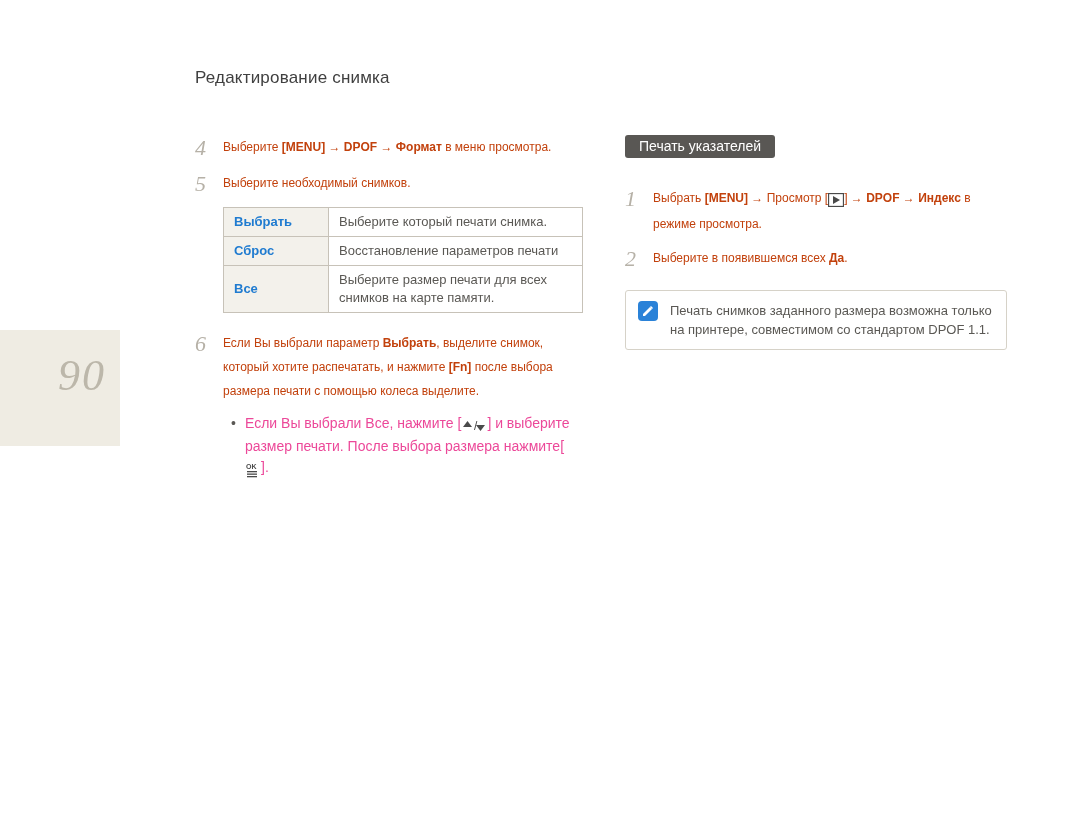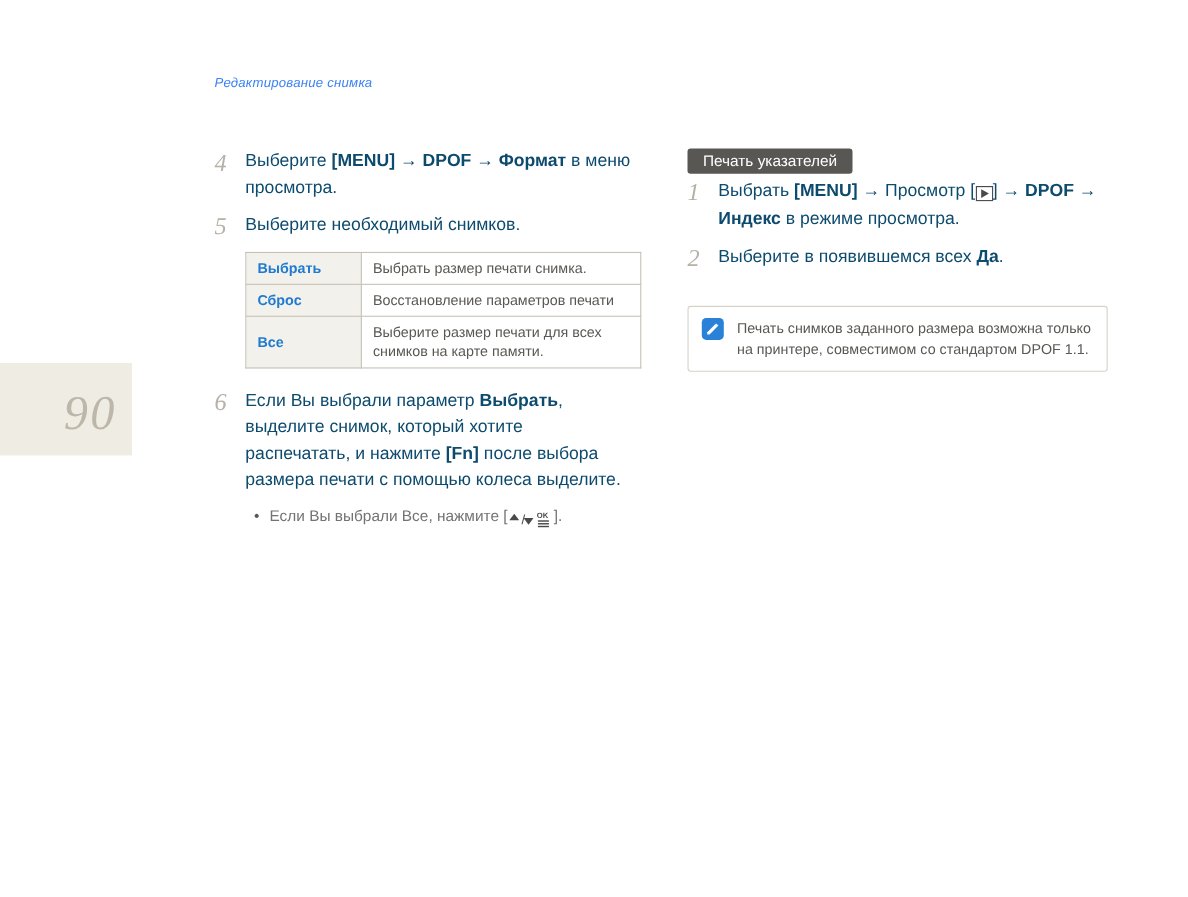--- a/index.html
+++ b/index.html
@@ -9,24 +9,23 @@
     height: 815px;
     background: #ffffff;
     font-family: Arial, Helvetica, sans-serif;
     color: #5a5854;
     position: relative;
   }
   .page-header {
     position: absolute;
     top: 68px;
     left: 195px;
-    font-size: 12px;
-    color: #3b82f6;
+    font-size: 17px;
+    color: #404040;
     letter-spacing: 0.2px;
-    font-style: italic;
   }
   .columns {
     position: absolute;
     top: 135px;
     left: 195px;
     display: flex;
     gap: 50px;
   }
   .col {
     width: 380px;
@@ -39,34 +38,34 @@
     width: 28px;
     flex: 0 0 28px;
     font-family: Georgia, 'Times New Roman', serif;
     font-style: italic;
     font-size: 22px;
     color: #b6b1a7;
     line-height: 26px;
   }
   .step-body {
     flex: 1;
-    font-size: 16px;
-    color: #0c4a6e;
+    font-size: 12px;
+    color: #c2410c;
     line-height: 24px;
   }
   .step-body b { font-weight: bold; }
   .inline-icon-box {
     display: inline-block;
     vertical-align: -2px;
   }
   .bullet-line {
     margin-left: 32px;
     margin-top: 4px;
     font-size: 14px;
-    color: #737373;
+    color: #ec4899;
     line-height: 21px;
     position: relative;
     padding-left: 18px;
   }
   .bullet-line::before {
     content: "•";
     position: absolute;
     left: 4px;
     top: 0;
     font-size: 14px;
@@ -96,26 +95,26 @@
   }
   
   
   .section-pill {
     display: inline-block;
     background: #595754;
     color: #ffffff;
     font-size: 14px;
     padding: 3px 14px 4px 14px;
     border-radius: 3px;
-    margin-bottom: 4px;
+    margin-bottom: 28px;
     font-weight: normal;
   }
   
   .note-box {
-    margin-top: 30px;
+    margin-top: 18px;
     border: 1px solid #d6d2c8;
     border-radius: 3px;
     padding: 10px 14px 10px 44px;
     position: relative;
     font-size: 13px;
     color: #5a5854;
     line-height: 19px;
     width: 382px;
     box-sizing: border-box;
   }
@@ -132,21 +131,21 @@
     align-items: center;
     justify-content: center;
   }
   .note-icon svg { width: 14px; height: 14px; }
   
   .side-tab {
     position: absolute;
     left: 0;
     top: 330px;
     width: 120px;
-    height: 84px;
+    height: 116px;
     background: #efece3;
   }
   .side-tab .page-no {
     position: absolute;
     right: 14px;
     top: 20px;
     font-family: Georgia, 'Times New Roman', serif;
     font-style: italic;
     font-size: 44px;
     color: #bcb7aa;
@@ -181,21 +180,21 @@
       <div class="step-num">5</div>
       <div class="step-body">
         <span>Выберите необходимый снимков.</span>
       </div>
     </div>
 
     <table class="opt-table">
       <tbody>
           <tr>
         <td class="key">Выбрать</td>
-        <td>Выбрать размер печати снимка.</td>
+        <td>Выберите который печати снимка.</td>
       </tr>
       <tr>
         <td class="key">Сброс</td>
         <td>Восстановление параметров печати</td>
       </tr>
       <tr>
         <td class="key">Все</td>
         <td>Выберите размер печати для всех снимков на карте памяти.</td>
       </tr>
     </tbody>
@@ -206,21 +205,21 @@
       <div class="step-body">
         <span>Если Вы выбрали параметр </span><b>Выбрать</b><span>, выделите снимок, который хотите распечатать, и нажмите </span><b>[Fn]</b><span> после выбора размера печати с помощью колеса выделите.</span>
       </div>
     </div>
 
     <div class="bullet-line">
       <span>Если Вы выбрали Все, нажмите [</span><span class="inline-icon-box"><svg class="upd-icon" width="26" height="14" viewBox="0 0 26 14">
             <polygon points="6.5,2 11,8 2,8" fill="#4a4a4a"></polygon>
             <text x="13" y="11" font-size="12" fill="#4a4a4a">/</text>
             <polygon points="19.5,12 24,6 15,6" fill="#4a4a4a"></polygon>
-          </svg></span><span class="inline-icon-box"><svg class="ok-icon" width="16" height="16" viewBox="0 0 16 16">
+          </svg></span><span>] и выберите размер печати. После выбора размера нажмите[</span><span class="inline-icon-box"><svg class="ok-icon" width="16" height="16" viewBox="0 0 16 16">
             <text x="1" y="7" font-size="7" font-weight="bold" fill="#4a4a4a">OK</text>
             <rect x="2" y="9" width="10" height="1.3" fill="#4a4a4a"></rect>
             <rect x="2" y="11.5" width="10" height="1.3" fill="#4a4a4a"></rect>
             <rect x="2" y="14" width="10" height="1.3" fill="#4a4a4a"></rect>
           </svg></span><span>].</span>
     </div>
 
   </div>
 
   <div class="col">

